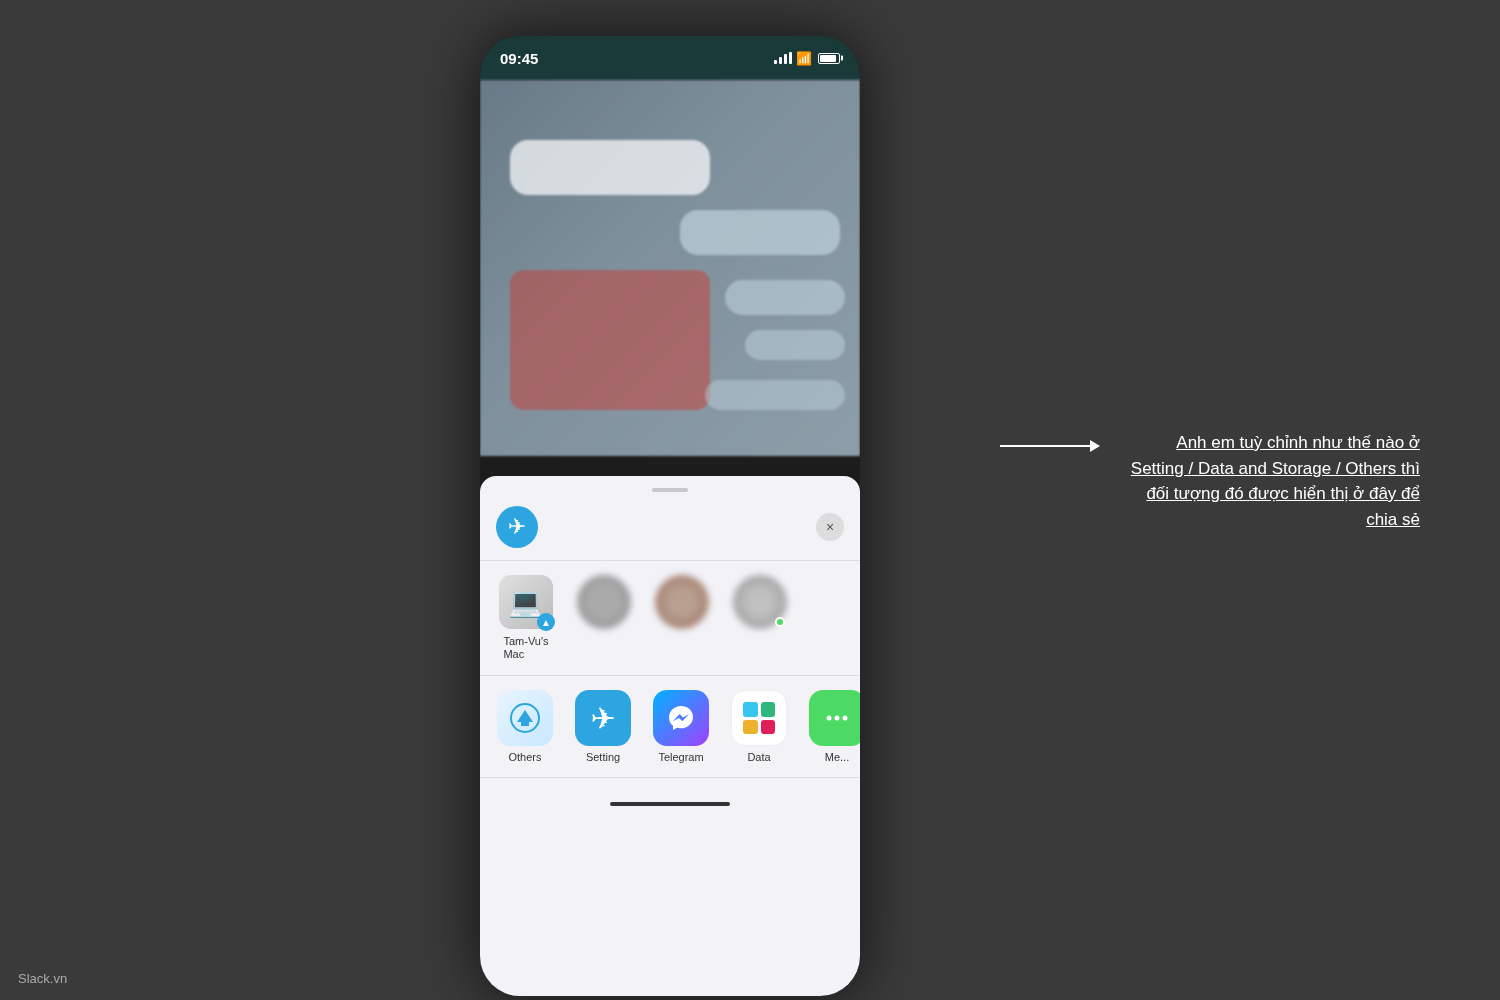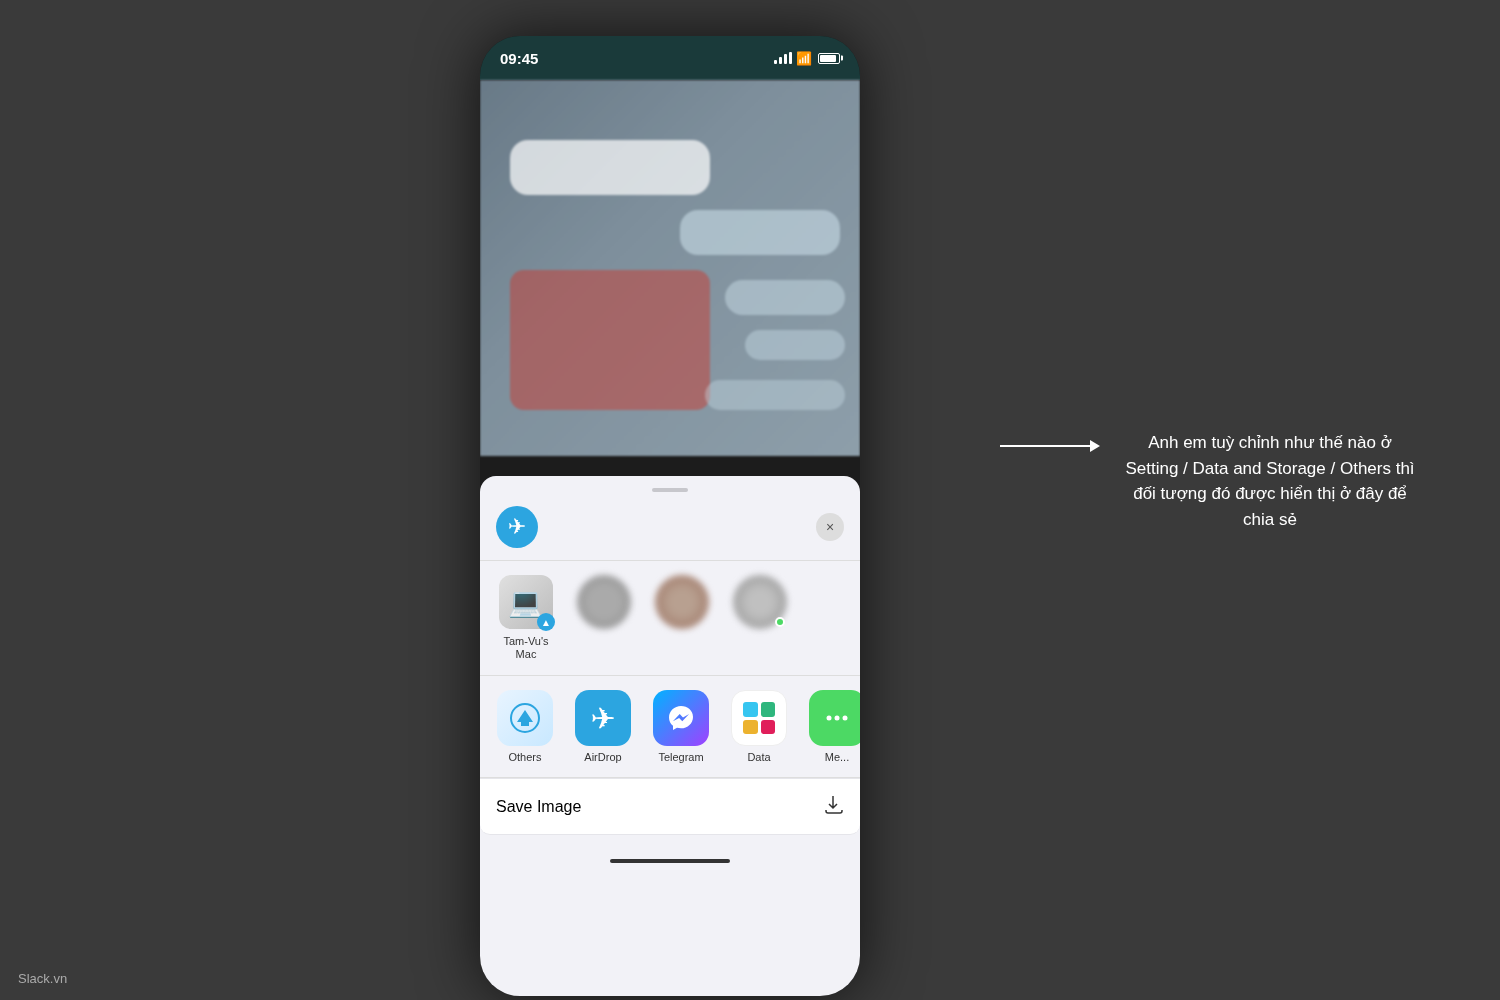--- a/index.html
+++ b/index.html
@@ -230,21 +230,21 @@
       min-width: 60px;
     }
     .contact-avatar {
       width: 54px;
       height: 54px;
       border-radius: 50%;
     }
     .contact-name {
       font-size: 11px;
       color: #333;
-      text-align: center;
+      text-align: left;
       line-height: 1.2;
     }
     .airdrop-avatar {
       background: linear-gradient(135deg, #e0e0e0, #bbb);
       border-radius: 12px;
       display: flex;
       align-items: center;
       justify-content: center;
       font-size: 22px;
       color: #2ca5e0;
@@ -397,21 +397,22 @@
       height: 0;
       border-top: 6px solid transparent;
       border-bottom: 6px solid transparent;
       border-left: 10px solid white;
     }
     .annotation-text {
       color: white;
       font-size: 17px;
       line-height: 1.5;
       max-width: 300px;
-      text-align: center;
+      text-align: right;
+      text-decoration: underline;
     }
 
     
     .slack-grid {
       display: grid;
       grid-template-columns: 1fr 1fr;
       gap: 3px;
       width: 32px;
       height: 32px;
     }
@@ -499,21 +500,21 @@
             <path d="M16 8 L8 20 L12 20 L12 24 L20 24 L20 20 L24 20 Z" fill="#2ca5e0"></path>
           </svg>
         </div>
         <span class="app-label">Others</span>
       </div>
 
       <div class="app-item">
         <div class="app-icon app-icon-telegram">
           <span style="font-size:30px;">✈</span>
         </div>
-        <span class="app-label">AirDrop</span>
+        <span class="app-label">Setting</span>
       </div>
 
       <div class="app-item">
         <div class="app-icon app-icon-messenger">
           <svg width="32" height="32" viewBox="0 0 32 32">
             <path d="M16 4C9.4 4 4 9.1 4 15.4c0 3.3 1.5 6.3 4 8.4V28l4-2.2c1.2.3 2.6.5 4 .5 6.6 0 12-5.1 12-11.4S22.6 4 16 4zm1.3 15.3l-3.2-3.4-6.2 3.4 6.8-7.2 3.3 3.4 6.1-3.4-6.8 7.2z" fill="white"></path>
           </svg>
         </div>
         <span class="app-label">Telegram</span>
       </div>
@@ -536,29 +537,20 @@
             <circle cx="8" cy="16" r="2.5" fill="white"></circle>
             <circle cx="16" cy="16" r="2.5" fill="white"></circle>
             <circle cx="24" cy="16" r="2.5" fill="white"></circle>
           </svg>
         </div>
         <span class="app-label">Me...</span>
       </div>
     </div>
 
 
-    <div class="action-row" style="border-top:1px solid #e5e5ea;border-radius:0 0 10px 10px;">
-      <span class="action-label">Save Image</span>
-      <span class="action-icon">
-        <svg width="22" height="22" viewBox="0 0 22 22" fill="none" stroke="#333" stroke-width="1.5">
-          <path d="M11 3v12M7 11l4 4 4-4"></path>
-          <path d="M4 17v1a2 2 0 002 2h12a2 2 0 002-2v-1"></path>
-        </svg>
-      </span>
-    </div>
 
     <div style="padding-top:16px;">
       <div class="home-indicator"></div>
     </div>
   </div>
 </div>
 
 <div class="annotation">
   <div class="annotation-arrow">
     <div class="arrow-line"></div>

